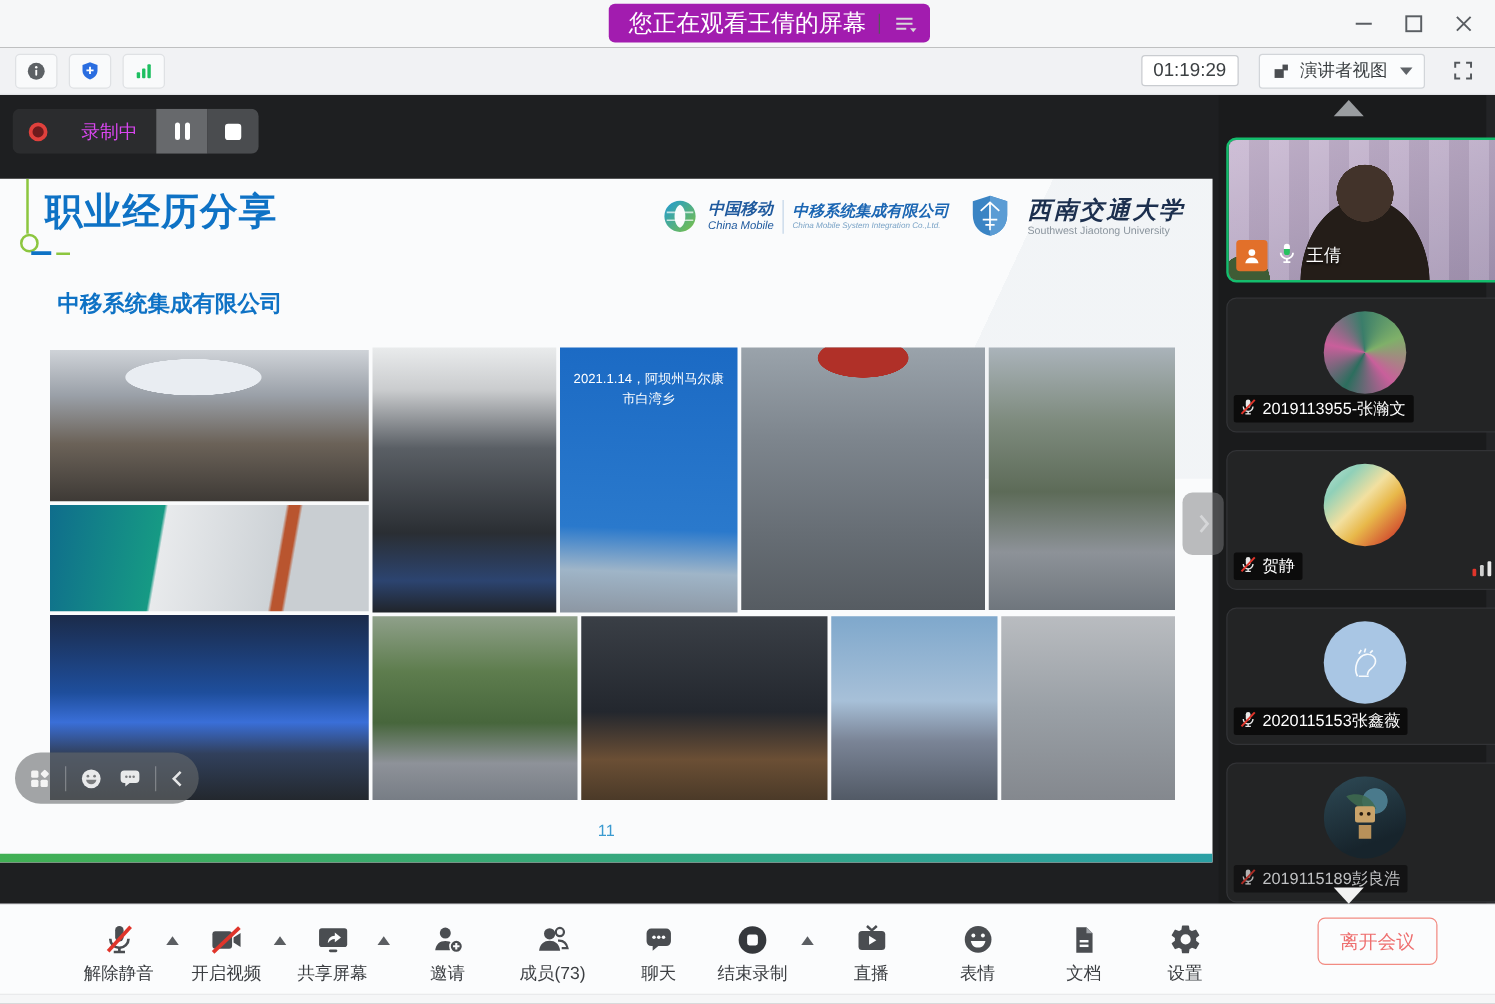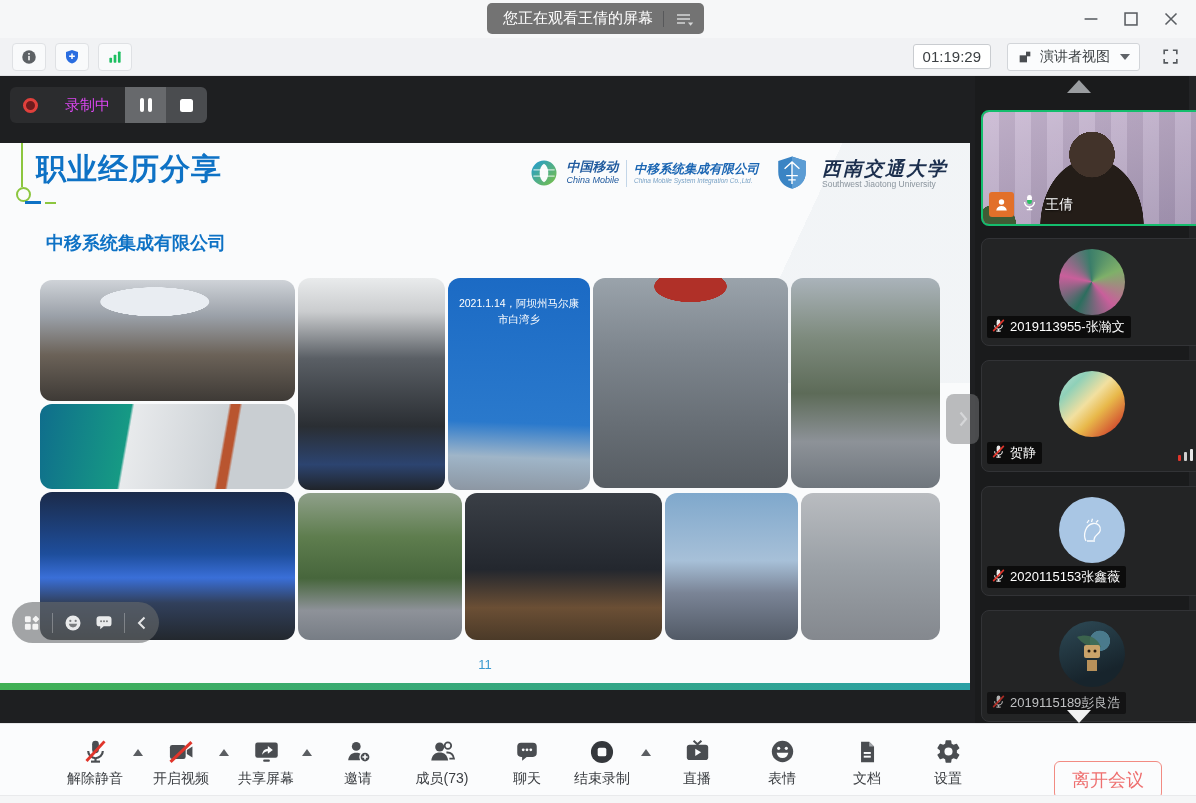--- a/index.html
+++ b/index.html
@@ -1,22 +1,22 @@
 <!DOCTYPE html>
 <html><head>
 <meta charset="utf-8">
 <style>
   html,body{margin:0;padding:0;}
   body{width:1196px;height:803px;overflow:hidden;font-family:"Liberation Sans",sans-serif;background:#1e1f21;}
   .app{position:relative;width:1196px;height:803px;}
 
   
   .titlebar{position:relative;height:38px;background:#f6f7f8;}
-  .title-pill{position:absolute;left:487px;top:3px;height:31px;background:#737373;border-radius:5px;
-    display:flex;align-items:center;color:#fff;font-size:15px;padding:0 8px 0 16px;gap:10px;}
+  .title-pill{position:absolute;left:487px;top:3px;height:31px;background:#a21caf;border-radius:5px;
+    display:flex;align-items:center;color:#fff;font-size:19px;padding:0 8px 0 16px;gap:10px;}
   .pill-sep{width:1px;height:16px;background:#57585a;}
   .pill-menu{display:flex;align-items:center;}
   .win-controls{position:absolute;right:10px;top:0;height:38px;display:flex;align-items:center;gap:10px;}
   .win-btn{width:30px;height:30px;display:flex;align-items:center;justify-content:center;color:#5a5e63;}
 
   
   .toolbar{height:37px;background:#f1f2f4;border-bottom:1px solid #e2e3e6;display:flex;align-items:center;
     padding:0 12px;box-sizing:content-box;}
   .tb-left{display:flex;gap:9px;}
   .tb-btn{width:32px;height:26px;background:#f9fafb;border:1px solid #dfe1e4;border-radius:4px;
@@ -52,21 +52,21 @@
   .cm-en{font-size:9px;color:#205a9e;}
   .cm-div{width:1px;height:27px;background:#c3d6e8;}
   .cmsi-texts{display:flex;flex-direction:column;line-height:1.3;}
   .cmsi-cn{font-size:12.5px;font-weight:bold;color:#1b66b3;}
   .cmsi-en{font-size:6.5px;color:#7aa3c6;}
   .sw-group{display:flex;align-items:center;gap:12px;}
   .sw-texts{display:flex;flex-direction:column;line-height:1.2;}
   .sw-cn{font-family:"DejaVu Serif",serif;font-style:italic;font-weight:bold;font-size:19px;color:#1c2f4e;letter-spacing:2px;}
   .sw-en{font-size:8.5px;color:#8b959e;}
 
-  .photo{position:absolute;border-radius:12px;}
+  .photo{position:absolute;border-radius:0;}
   .photo-caption{padding-top:18px;margin:0 auto;width:88%;text-align:center;font-size:10.5px;color:#fff;line-height:1.5;}
 
   
   .rec-pill{position:absolute;left:10px;top:11px;height:36px;display:flex;border-radius:6px;overflow:hidden;}
   .rec-main{background:#2b2c2e;display:flex;align-items:center;gap:27px;padding:0 15px 0 13px;color:#d946ef;font-size:15px;}
   .rec-dot{width:15px;height:15px;border-radius:50%;border:3px solid #e0403c;background:#6e1b1d;box-sizing:border-box;}
   .rec-seg{width:41px;display:flex;align-items:center;justify-content:center;}
   .rec-pause{background:#67696c;gap:4px;}
   .rec-pause i{display:block;width:4px;height:14px;background:#fff;border-radius:2px;}
   .rec-stop{background:#4a4c4f;}
@@ -107,22 +107,22 @@
   .nb2{height:9px;background:#cfcfcf;}
   .nb3{height:12px;background:#e8e8e8;}
 
   
   .bottombar{position:relative;height:80px;background:#fbfcfd;border-top:1px solid #e6e7e9;box-sizing:border-box;}
   .bb-item{position:absolute;top:11px;width:84px;text-align:center;color:#3b3e42;font-size:14px;}
   .bb-icon{height:33px;display:flex;align-items:center;justify-content:center;color:#4a4d51;}
   .bb-label{display:block;margin-top:2px;}
   .bb-caret{position:absolute;top:25px;width:0;height:0;border-left:5px solid transparent;
     border-right:5px solid transparent;border-bottom:7px solid #5b5e62;}
-  .leave-btn{position:absolute;left:1054px;top:37px;height:36px;padding:0 17px;border:1px solid #f28b82;
-    border-radius:6px;color:#ee6f6f;font-size:18px;background:transparent;display:flex;align-items:center;}
+  .leave-btn{position:absolute;left:1054px;top:10px;height:36px;padding:0 17px;border:1px solid #f28b82;
+    border-radius:6px;color:#ee6f6f;font-size:15px;background:transparent;display:flex;align-items:center;}
   .bottom-strip{position:absolute;left:0;bottom:0;width:100%;height:7px;background:#f5f6f7;border-top:1px solid #e9eaec;}
 </style>
 </head>
 <body>
 
 <div class="app">
 
   <div class="titlebar">
     <div class="title-pill">
       <span>您正在观看王倩的屏幕</span>

